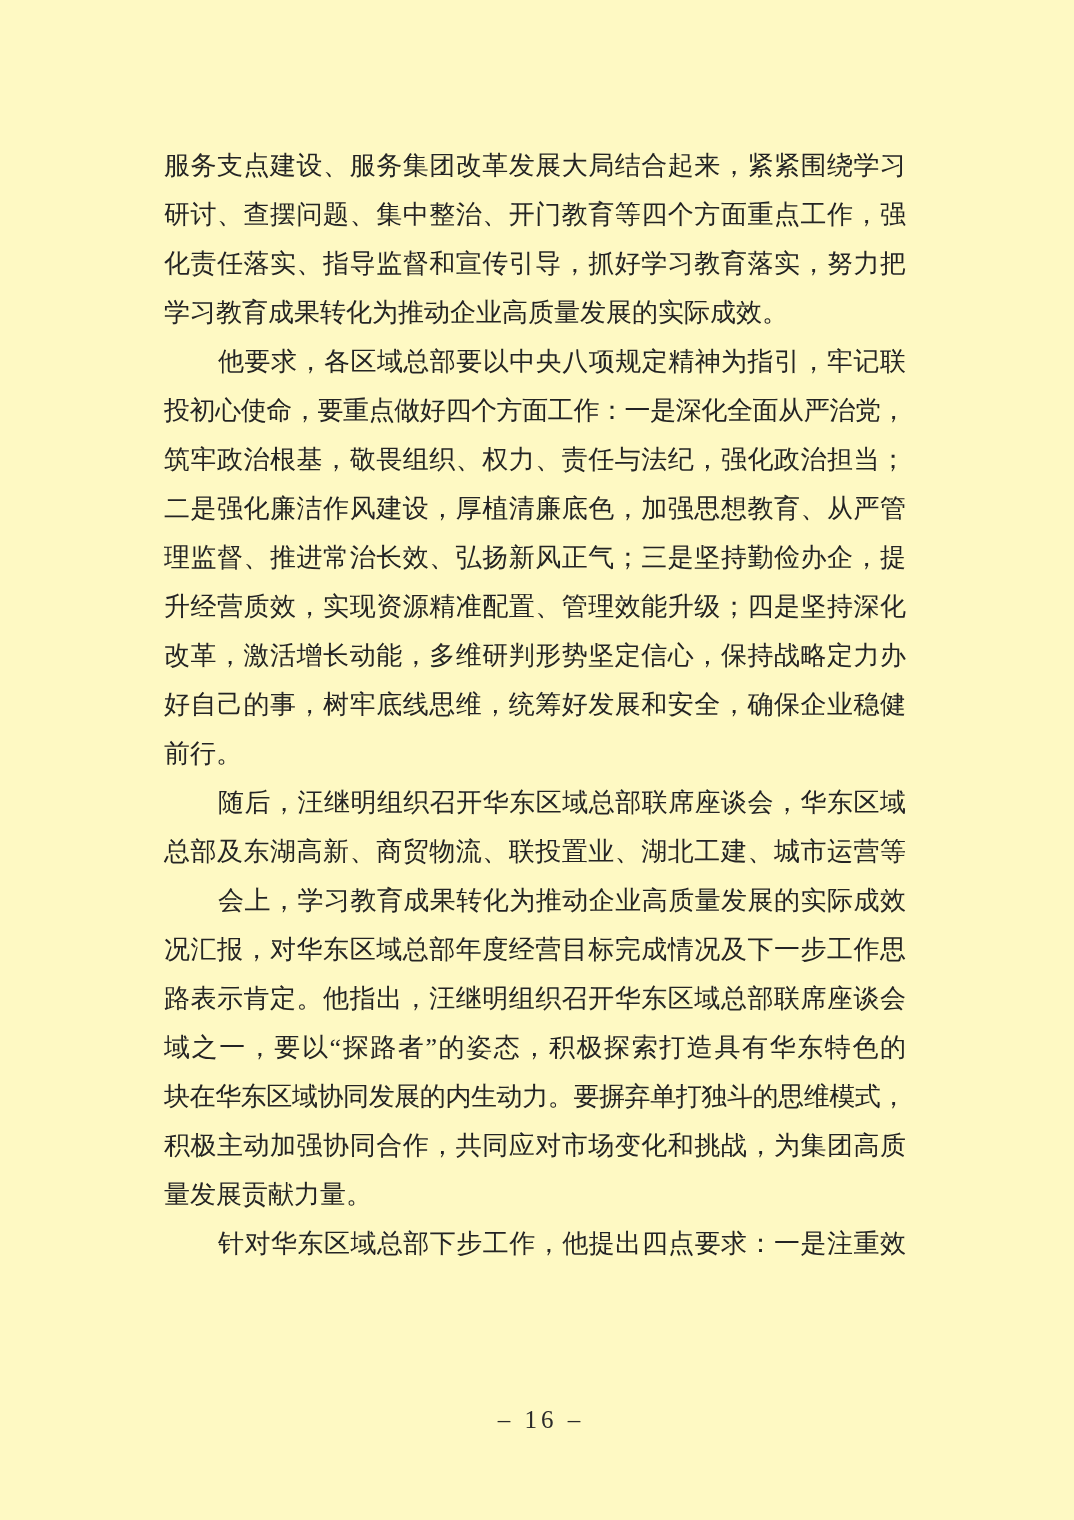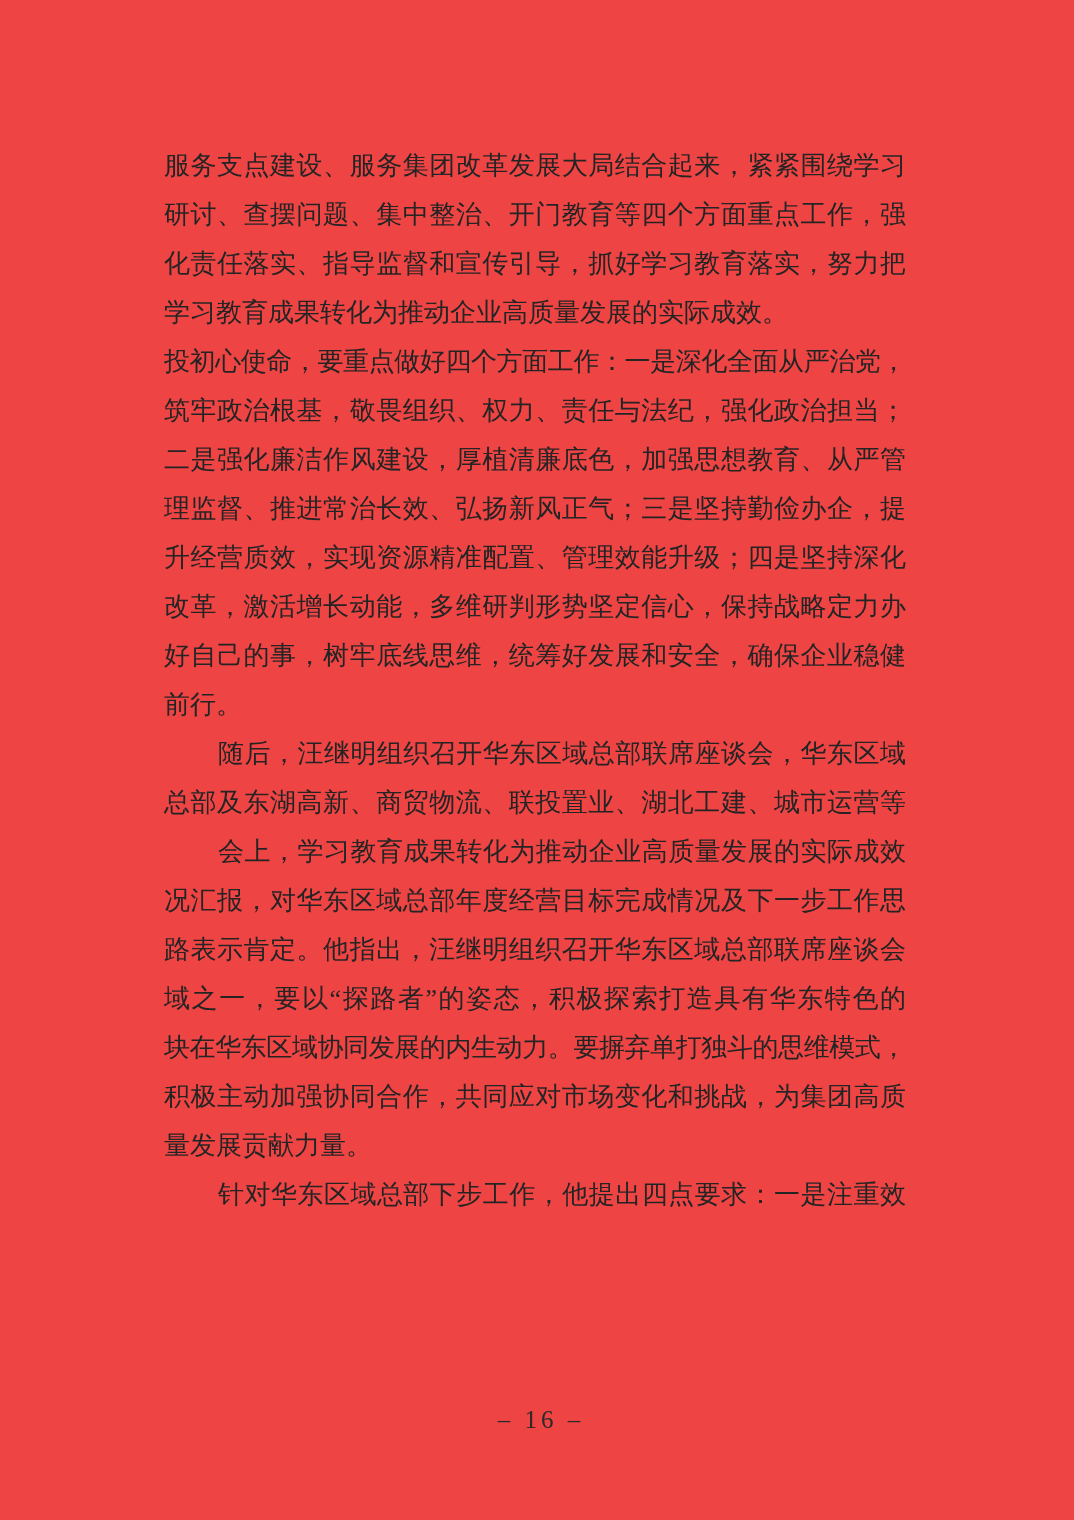--- a/index.html
+++ b/index.html
@@ -12,21 +12,21 @@
     height: 1520px;
     position: relative;
     font-family: "Liberation Serif", "DejaVu Serif", serif;
     overflow: hidden;
   }
   .page {
     position: absolute;
     left: 0; top: 0;
     width: 1074px;
     height: 1520px;
-    background: #ef4444;
+    background: #fef9c3;
   }
   .doc-text {
     position: absolute;
     left: 164px;
     top: 141px;
     width: 742px;
     color: #242424;
     font-size: 26px;
   }
   .doc-line {
@@ -57,20 +57,21 @@
 </style>
 </head>
 <body>
 
 <div class="page">
   <div class="doc-text">
       <div class="doc-line">服务支点建设、服务集团改革发展大局结合起来，紧紧围绕学习</div>
       <div class="doc-line">研讨、查摆问题、集中整治、开门教育等四个方面重点工作，强</div>
       <div class="doc-line">化责任落实、指导监督和宣传引导，抓好学习教育落实，努力把</div>
       <div class="doc-line para-end">学习教育成果转化为推动企业高质量发展的实际成效。</div>
+      <div class="doc-line indent">他要求，各区域总部要以中央八项规定精神为指引，牢记联</div>
       <div class="doc-line" style="letter-spacing: -0.413793px;">投初心使命，要重点做好四个方面工作：一是深化全面从严治党，</div>
       <div class="doc-line">筑牢政治根基，敬畏组织、权力、责任与法纪，强化政治担当；</div>
       <div class="doc-line">二是强化廉洁作风建设，厚植清廉底色，加强思想教育、从严管</div>
       <div class="doc-line">理监督、推进常治长效、弘扬新风正气；三是坚持勤俭办企，提</div>
       <div class="doc-line">升经营质效，实现资源精准配置、管理效能升级；四是坚持深化</div>
       <div class="doc-line">改革，激活增长动能，多维研判形势坚定信心，保持战略定力办</div>
       <div class="doc-line">好自己的事，树牢底线思维，统筹好发展和安全，确保企业稳健</div>
       <div class="doc-line para-end">前行。</div>
       <div class="doc-line indent">随后，汪继明组织召开华东区域总部联席座谈会，华东区域</div>
       <div class="doc-line">总部及东湖高新、商贸物流、联投置业、湖北工建、城市运营等</div>

